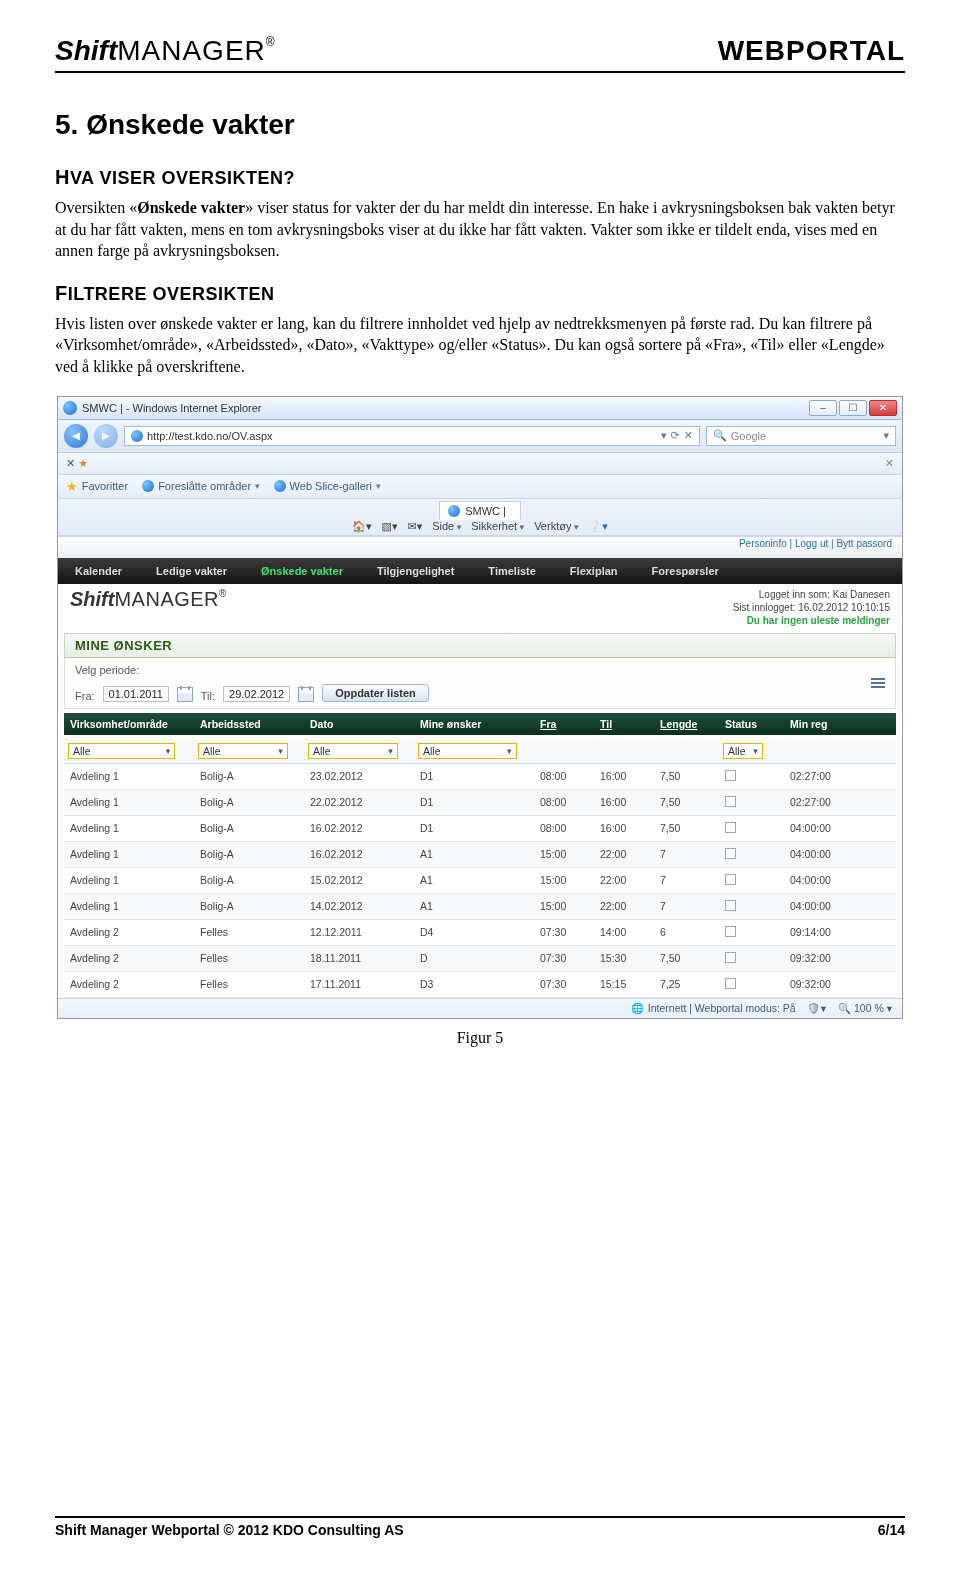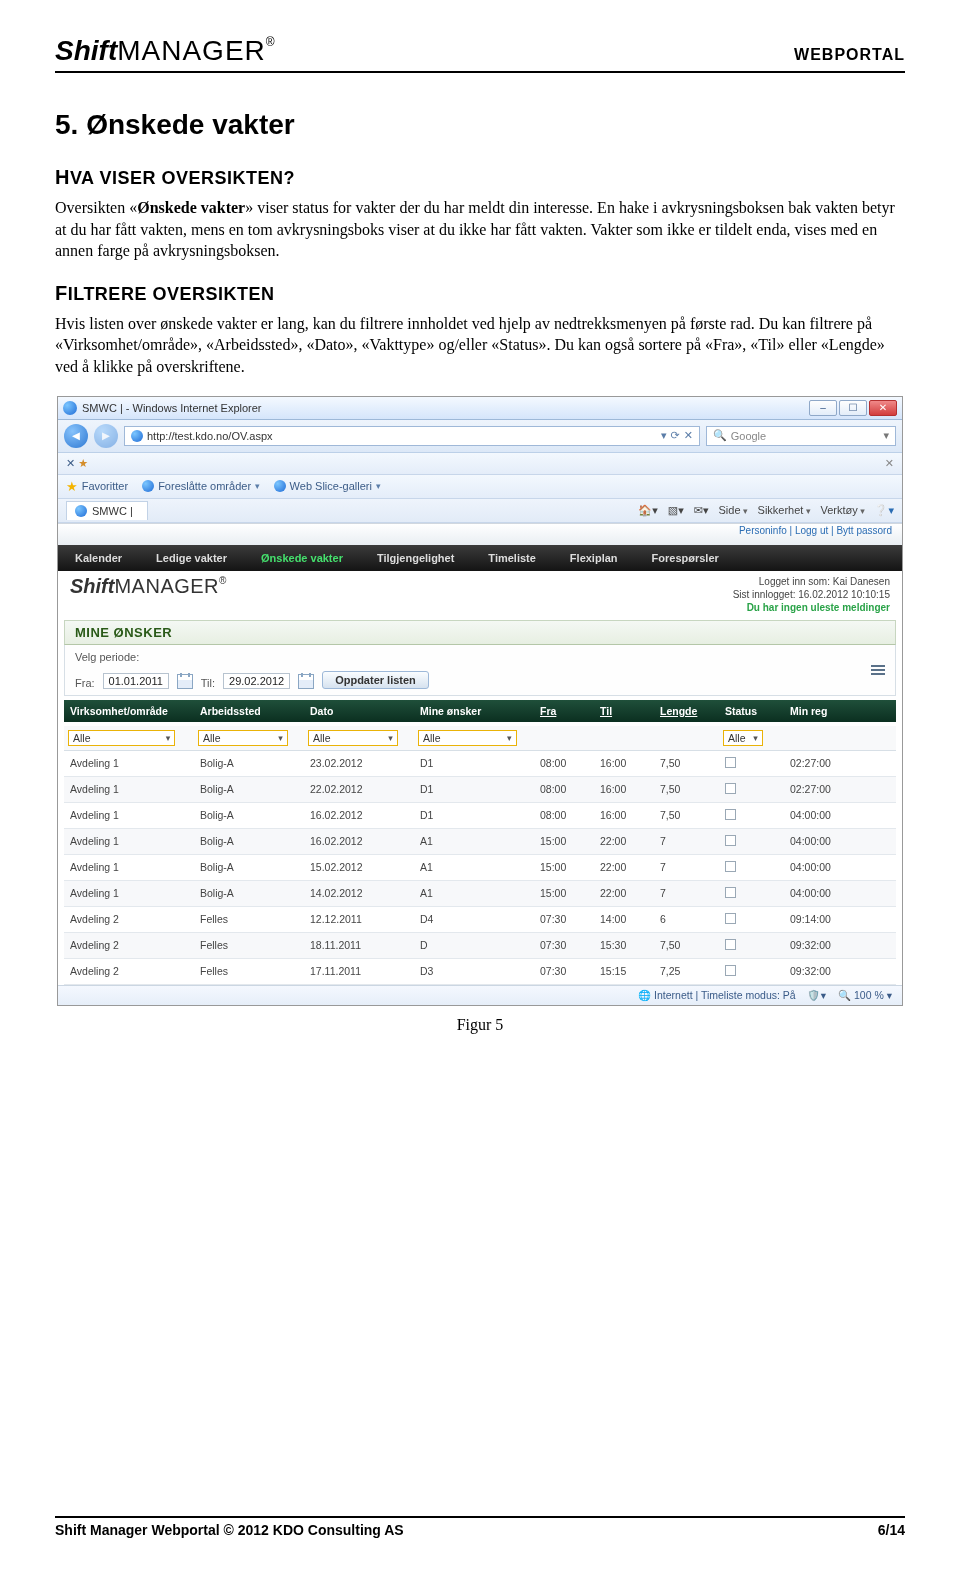--- a/index.html
+++ b/index.html
@@ -25,21 +25,21 @@
     margin-bottom: 30px;
   }
   .logo {
     font-size: 28px;
     letter-spacing: 0px;
   }
   .logo .bold { font-weight: 900; font-style: italic; }
   .logo .thin { font-weight: 300; letter-spacing: 1px; }
   .logo .reg { font-size: 12px; vertical-align: top; }
   .header-right {
-    font-size: 16px;
+    font-size: 28px;
     font-weight: 900;
     letter-spacing: 1px;
   }
   h1.section-title {
     font-size: 28px;
     font-weight: 900;
     margin: 36px 0 25px 0;
   }
   h2.smallcaps {
     font-size: 18px;
@@ -119,20 +119,21 @@
     color:#3c5c87;
   }
   .toolbar2 .star { color:#f4b400; font-size:13px; }
   .toolbar2 .item { display:flex; align-items:center; gap:4px; }
   .toolbar2 .drop::after { content:" ▾"; font-size:9px; color:#5b7da8;}
   .tabrow {
     background: linear-gradient(#eef4fc,#e2ebf7);
     border-bottom:1px solid #c7d6ea;
     display:flex; justify-content:space-between; align-items:center;
     padding: 2px 8px;
+    flex-direction: column;
   }
   .tab {
     background:#fff; border:1px solid #c2d2e6; border-bottom:none;
     padding:3px 14px 3px 8px; display:flex; align-items:center; gap:5px;
   }
   .tabrow .right { display:flex; gap:10px; align-items:center; color:#444; }
   .tabrow .right .drop::after { content:" ▾"; font-size:9px; color:#666;}
   .portal {
     background: #fff;
     border-top: 1px solid #d0d7df;
@@ -527,21 +528,21 @@
             <div>D3</div>
             <div>07:30</div>
             <div>15:15</div>
             <div>7,25</div>
             <div><span class="chk"></span></div>
             <div>09:32:00</div>
           </div>
         </div>
 
     <div class="statusbar">
-      <span><span class="globe">🌐</span> <span>Internett | Timeliste modus: På</span></span>
+      <span><span class="globe">🌐</span> <span>Internett | Webportal modus: På</span></span>
       <span>🛡️▾</span>
       <span>🔍 <span>100 %</span> ▾</span>
     </div>
   </div>
 </div>
 
 <p class="figcap">Figur 5</p>
 
 <div class="footer">
   <span>Shift Manager Webportal © 2012 KDO Consulting AS</span>

